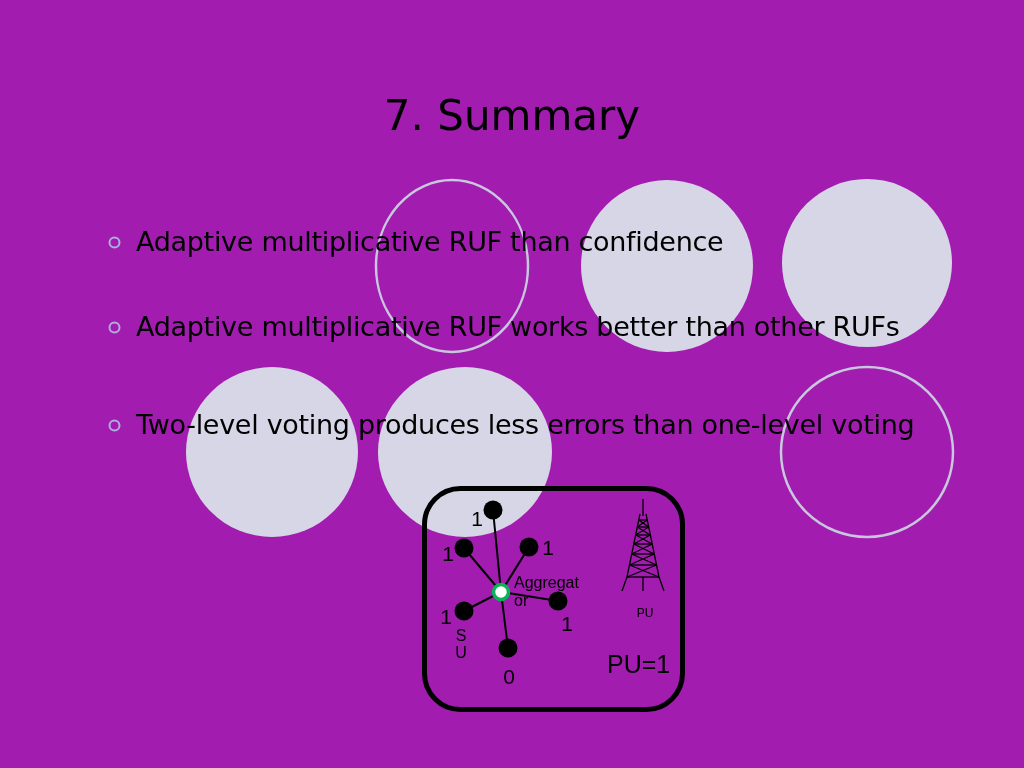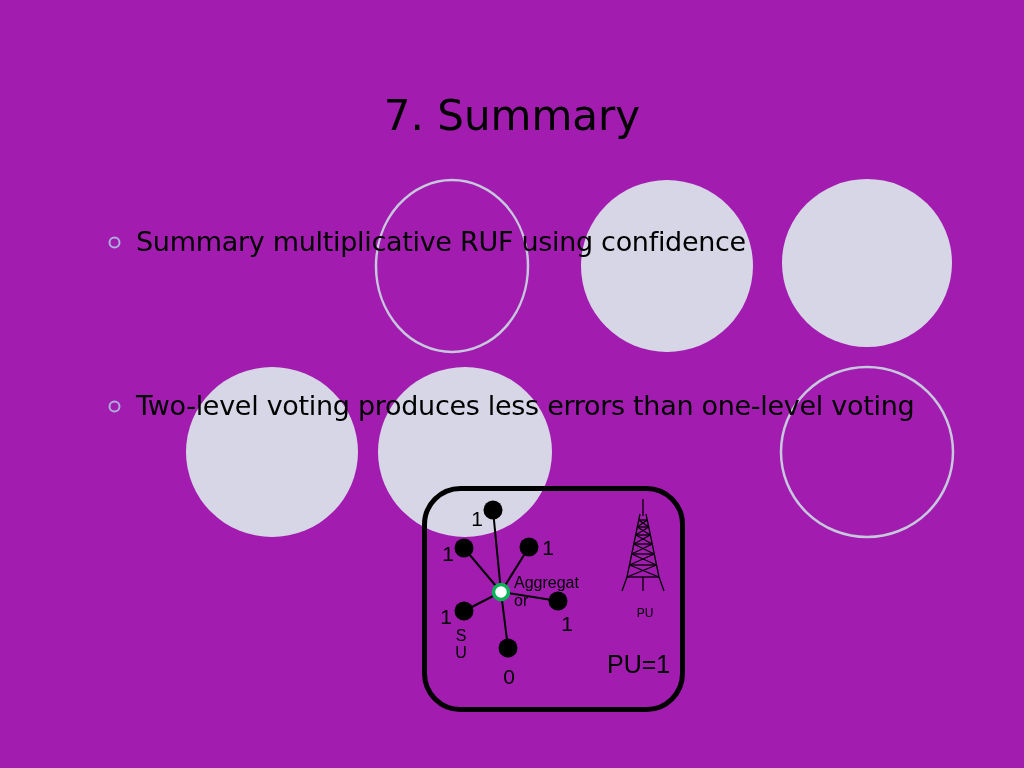--- a/index.html
+++ b/index.html
@@ -15,21 +15,21 @@
   }
   .bullet{
     position:absolute;left:108px;height:36px;
     display:flex;align-items:center;gap:15px;
   }
   .bullet .ring{flex:0 0 auto;display:block;}
   .bullet .btext{
     font-size:27px;line-height:36px;white-space:nowrap;
     letter-spacing:-0.3px;
   }
-  .b1{top:224px;} .b2{top:309px;} .b3{top:388px;}
+  .b1{top:224px;} .b2{top:309px;} .b3{top:407px;}
   .diagram text{font-family:"Liberation Sans",sans-serif;fill:#000;}
   .diagram .vote{font-size:21px;text-anchor:middle;}
   .diagram .agg{font-size:16px;text-anchor:start;}
   .diagram .su{font-size:16px;text-anchor:middle;}
   .diagram .pu-small{font-size:12px;text-anchor:middle;}
   .diagram .pu-eq{font-size:25px;text-anchor:start;}
 </style>
 </head>
 <body>
 
@@ -43,21 +43,27 @@
     <ellipse cx="465" cy="452" rx="87" ry="85" fill="#d6d6e6"></ellipse>
     <ellipse cx="867" cy="452" rx="86" ry="85" fill="none" stroke-width="2.5" stroke="#c7c7dd"></ellipse>
   </svg>
 
   <h1 class="title">7. Summary</h1>
 
   <div class="bullet b1">
     <svg class="ring" width="13" height="13">
       <circle cx="6.5" cy="6.5" r="5" fill="none" stroke-width="2" stroke="#aeaedd"></circle>
     </svg>
-    <span class="btext">Summary multiplicative RUF using confidence</span>
+    <span class="btext">Adaptive multiplicative RUF than confidence</span>
+  </div>
+  <div class="bullet b2">
+    <svg class="ring" width="13" height="13">
+      <circle cx="6.5" cy="6.5" r="5" fill="none" stroke-width="2" stroke="#aeaedd"></circle>
+    </svg>
+    <span class="btext">Adaptive multiplicative RUF works better than other RUFs</span>
   </div>
   <div class="bullet b3">
     <svg class="ring" width="13" height="13">
       <circle cx="6.5" cy="6.5" r="5" fill="none" stroke-width="2" stroke="#aeaedd"></circle>
     </svg>
     <span class="btext">Two-level voting produces less errors than one-level voting</span>
   </div>
 
   <svg class="layer diagram" width="1024" height="768" viewBox="0 0 1024 768">
 

